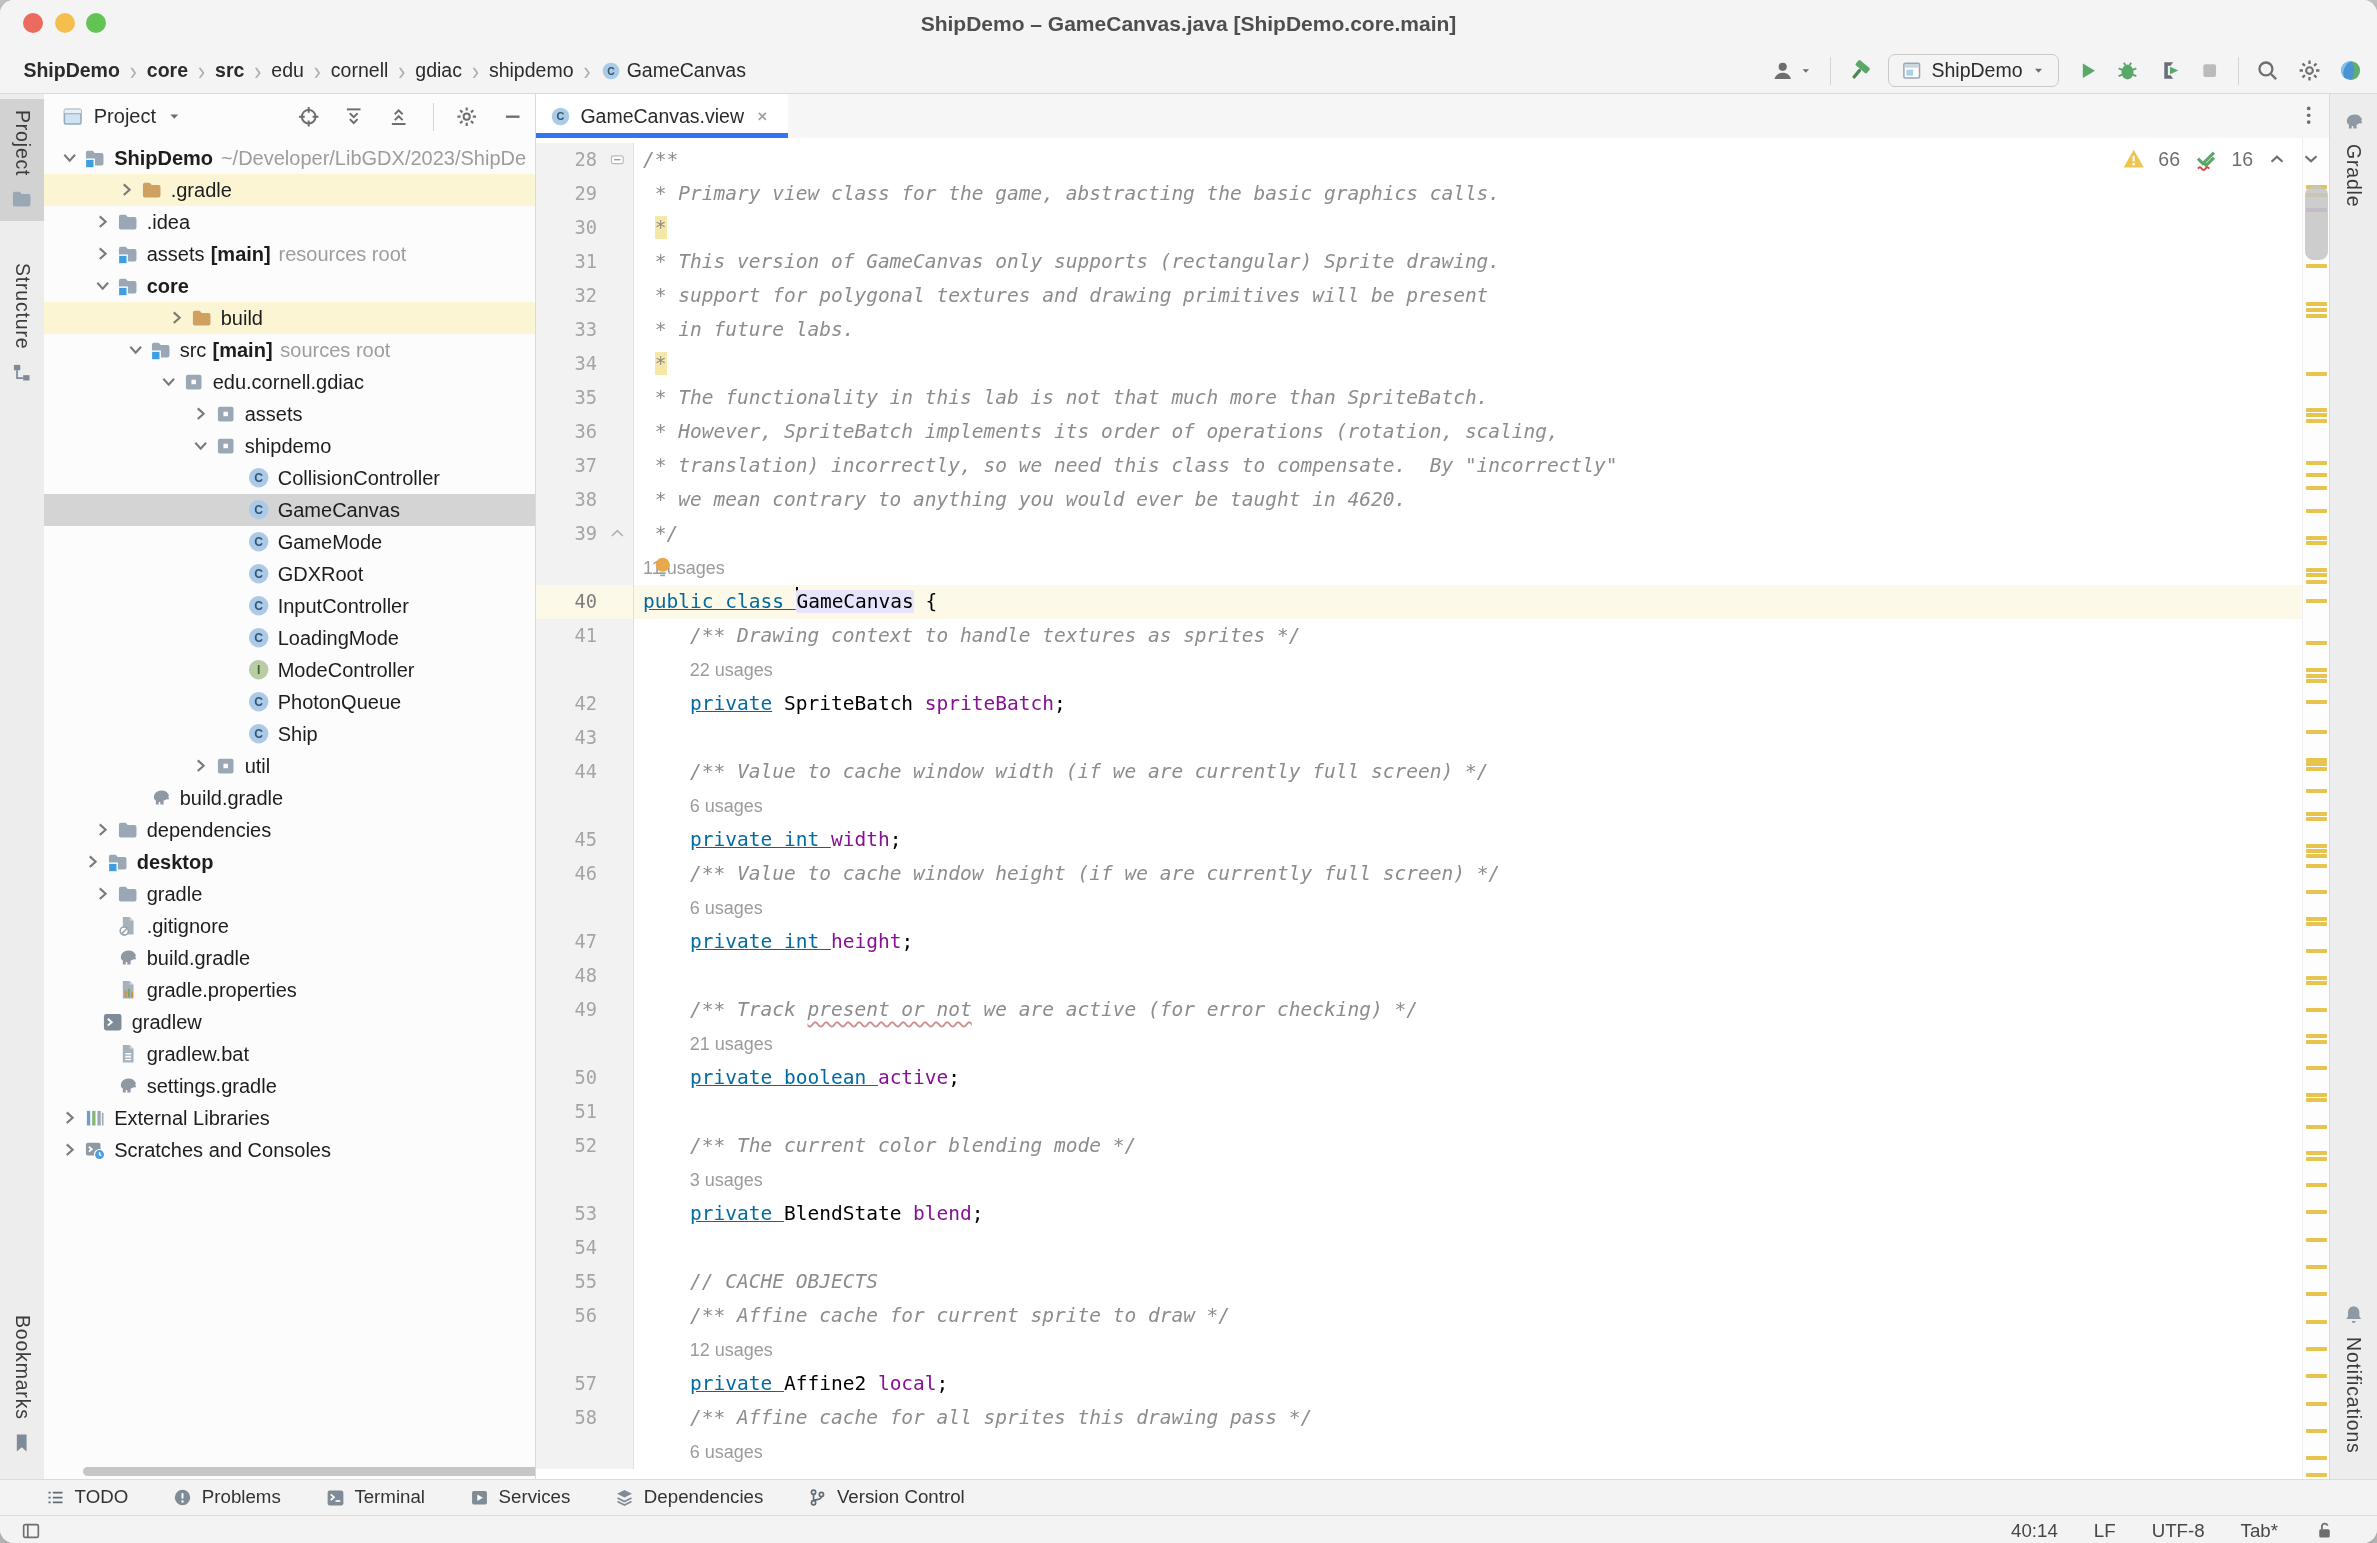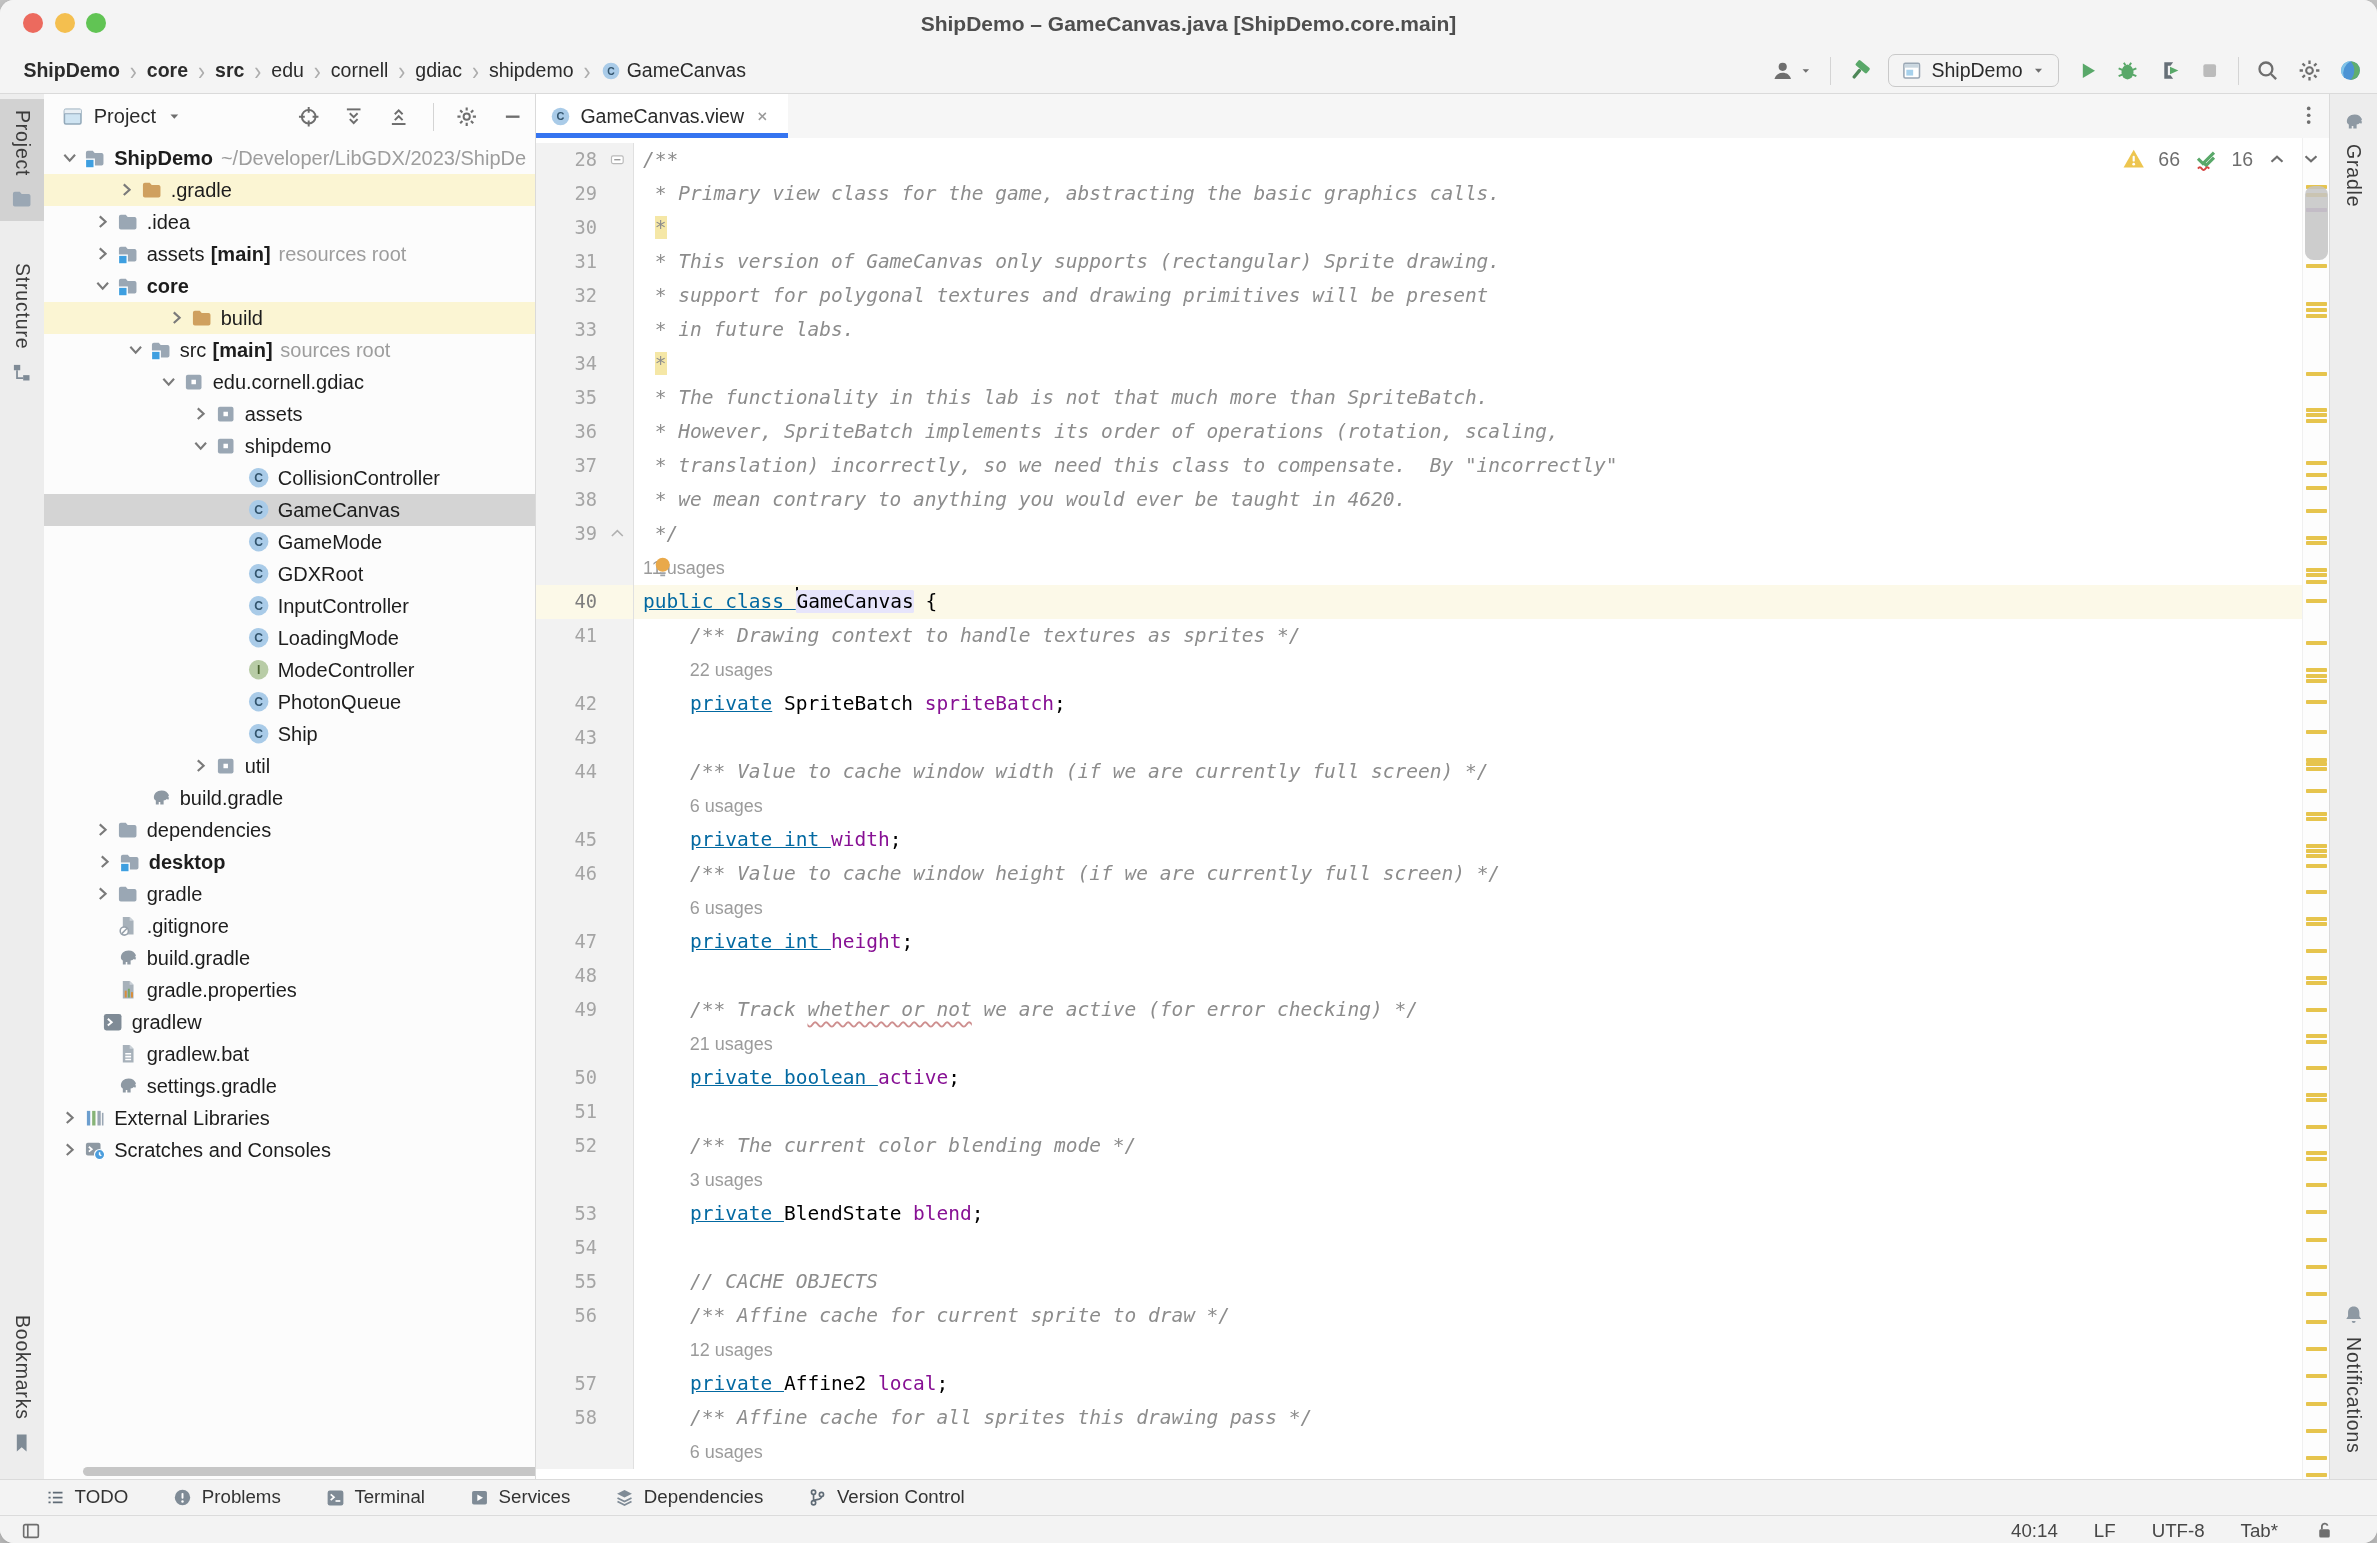--- a/index.html
+++ b/index.html
@@ -586,21 +586,21 @@
                 </svg>
               </span>
             </span>
             <span class="ic " style="width:23.4px;height:23.4px">
               <svg viewBox="0 0 24 24">
                 <path d="M3 7c0-1.1.9-2 2-2h5l2 2.2h7c1.1 0 2 .9 2 2V18c0 1.1-.9 2-2 2H5c-1.1 0-2-.9-2-2z" fill="#9AA7B4"></path>
               </svg>
             </span>
             <span class="tl">dependencies</span>
           </div>
-          <div class="trow" style="padding-left:47px">
+          <div class="trow" style="padding-left:35px">
             <span class="chevslot">
               <span class="ic " style="width:23.4px;height:23.4px">
                 <svg viewBox="0 0 24 24">
                   <path d="M9 6.5l6 5.5-6 5.5" fill="none" stroke="#7A7A7A" stroke-width="2.2"></path>
                 </svg>
               </span>
             </span>
             <span class="ic " style="width:23.4px;height:23.4px">
               <svg viewBox="0 0 24 24">
                 <path d="M3 7c0-1.1.9-2 2-2h5l2 2.2h7c1.1 0 2 .9 2 2V18c0 1.1-.9 2-2 2H5c-1.1 0-2-.9-2-2z" fill="#9AA7B4"></path>
@@ -919,21 +919,21 @@
               <div class="ctext"><span class="tk-p">    </span><span class="tk-k">private int </span><span class="tk-f">height</span><span class="tk-p">;</span></div>
             </div>
             <div class="crow">
               <span class="gnum">48</span>
               <span class="gfold"></span>
               <div class="ctext"></div>
             </div>
             <div class="crow">
               <span class="gnum">49</span>
               <span class="gfold"></span>
-              <div class="ctext"><span class="tk-p">    </span><span class="tk-c">/** Track </span><span class="tk-w">whether or not</span><span class="tk-c"> we are active (for error checking) */</span></div>
+              <div class="ctext"><span class="tk-p">    </span><span class="tk-c">/** Track </span><span class="tk-w">present or not</span><span class="tk-c"> we are active (for error checking) */</span></div>
             </div>
             <div class="crow">
               <span class="gnum"></span>
               <span class="gfold"></span>
               <div class="ctext" style="padding-left:56px"><span class="inlay">21 usages</span></div>
             </div>
             <div class="crow">
               <span class="gnum">50</span>
               <span class="gfold"></span>
               <div class="ctext"><span class="tk-p">    </span><span class="tk-k">private boolean </span><span class="tk-f">active</span><span class="tk-p">;</span></div>

